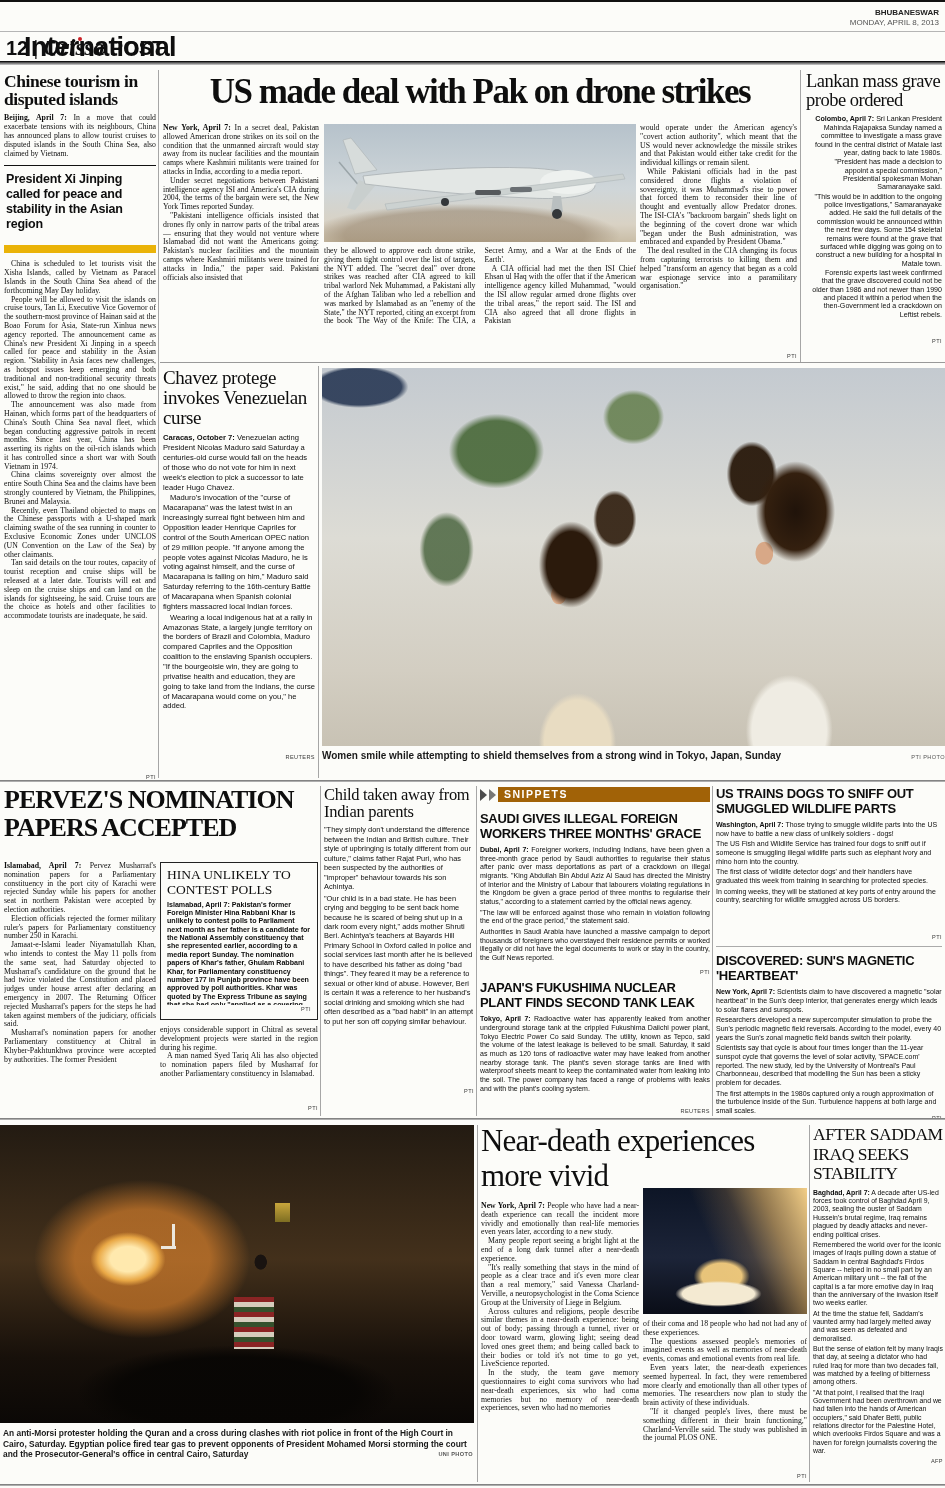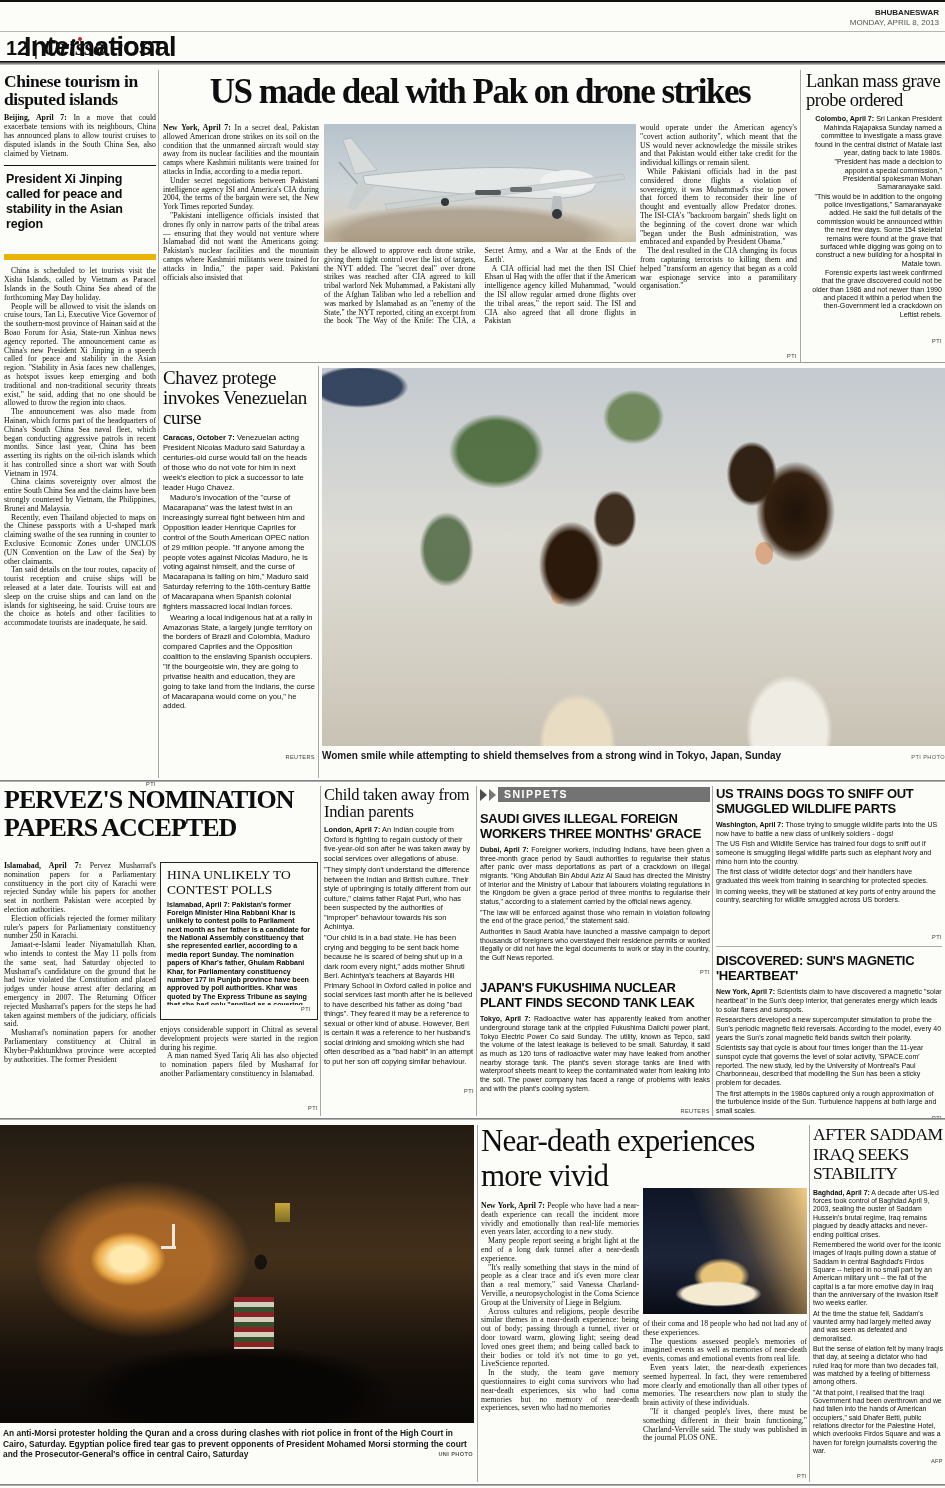--- a/index.html
+++ b/index.html
@@ -25,26 +25,26 @@
 .body-serif p.lead{text-indent:0;}
 .body-sans{font-family:"Liberation Sans",sans-serif;font-size:7.1px;line-height:1.18;overflow:hidden;}
 .body-sans p{text-indent:7px;margin-bottom:1px;}
 .noind p{text-indent:0 !important;margin-bottom:2px;}
 .cont p:first-child{text-indent:0 !important;}
 .just{text-align:justify;}
 .dateline{font-weight:bold;}
 .credit{font-family:"Liberation Sans",sans-serif;font-size:5.6px;letter-spacing:.4px;color:#3a3a3a;text-align:right;margin-top:1px;}
 .cols2{column-count:2;column-gap:9px;}
 
-.pullquote{font-family:"Liberation Sans",sans-serif;font-weight:bold;font-size:12.5px;line-height:1.18;border-top:1px solid #111;border-bottom:6px solid #eab308;padding:6px 0 23px 2px;letter-spacing:-0.2px;}
+.pullquote{font-family:"Liberation Sans",sans-serif;font-weight:bold;font-size:12.5px;line-height:1.18;border-top:1px solid #111;border-bottom:8px solid #eab308;padding:6px 0 14px 2px;letter-spacing:-0.2px;}
 
 .snipbar{display:flex;align-items:center;height:15px;}
 .chev{width:0;height:0;border-left:7px solid #4c4c4c;border-top:6px solid transparent;border-bottom:6px solid transparent;margin-right:2px;}
 .chev.c2{border-left-color:#777;}
-.snipbar .bar{flex:1;background:#737373;color:#fff;font-family:"Liberation Sans",sans-serif;font-weight:bold;font-size:10.5px;letter-spacing:1.5px;padding:1px 0 2px 6px;}
+.snipbar .bar{flex:1;background:#a16207;color:#fff;font-family:"Liberation Sans",sans-serif;font-weight:bold;font-size:10.5px;letter-spacing:1.5px;padding:1px 0 2px 6px;}
 .sniphead{font-family:"Liberation Sans",sans-serif;font-weight:bold;font-size:13px;line-height:1.12;letter-spacing:-0.3px;}
 
 .hbox{border:1.5px solid #222;padding:5px 6px;}
 
 .caption{font-family:"Liberation Sans",sans-serif;font-weight:bold;font-size:10px;color:#1a1a1a;}
 .caption-sm{font-family:"Liberation Sans",sans-serif;font-weight:bold;font-size:8.4px;line-height:1.25;color:#1a1a1a;}
 .photo-credit{font-family:"Liberation Sans",sans-serif;font-size:5.6px;color:#555;letter-spacing:.4px;}
 
 .photo{position:absolute;overflow:hidden;}
 #tokyo{background:
@@ -218,21 +218,20 @@
       <p>enjoys considerable support in Chitral as several development projects were started in the region during his regime.</p>
       <p>A man named Syed Tariq Ali has also objected to nomination papers filed by Musharraf for another Parliamentary constituency in Islamabad.</p>
     </div>
   <div class="abs credit" style="left:160px;top:1104px;width:158px;">PTI</div>
 
   <div class="vrule" style="left:320px;top:786px;height:330px;"></div>
 
   <div class="abs" style="left:324px;top:786px;width:150px;">
     <div class="hl" style="font-size:16.5px;letter-spacing:-0.3px;">Child taken away from Indian parents</div>
     <div class="body-sans noind" style="margin-top:5px;font-size:7.4px;line-height:1.28;height:262px;">
-      <p><span class="dateline">London, April 7:</span> <span>An Indian couple from Oxford is fighting to regain custody of their five-year-old son after he was taken away by social services over allegations of abuse.</span></p>
       <div>
           <p>"They simply don't understand the difference between the Indian and British culture. Their style of upbringing is totally different from our culture," claims father Rajat Puri, who has been suspected by the authorities of "improper" behaviour towards his son Achintya.</p>
           <p>"Our child is in a bad state. He has been crying and begging to be sent back home because he is scared of being shut up in a dark room every night," adds mother Shruti Beri. Achintya's teachers at Bayards Hill Primary School in Oxford called in police and social services last month after he is believed to have described his father as doing "bad things". They feared it may be a reference to sexual or other kind of abuse. However, Beri is certain it was a reference to her husband's social drinking and smoking which she had often described as a "bad habit" in an attempt to put her son off copying similar behaviour.</p>
         </div>
     </div>
     <div class="credit">PTI</div>
   </div>
 
   <div class="vrule" style="left:476px;top:786px;height:330px;"></div>
 

